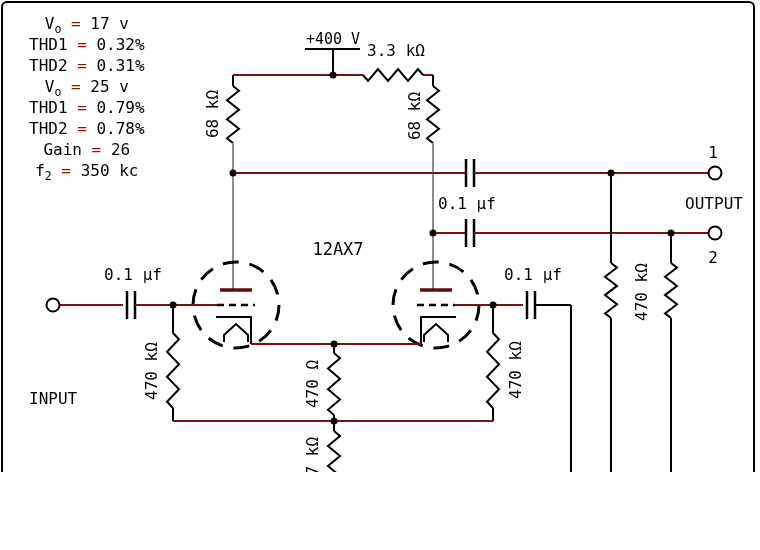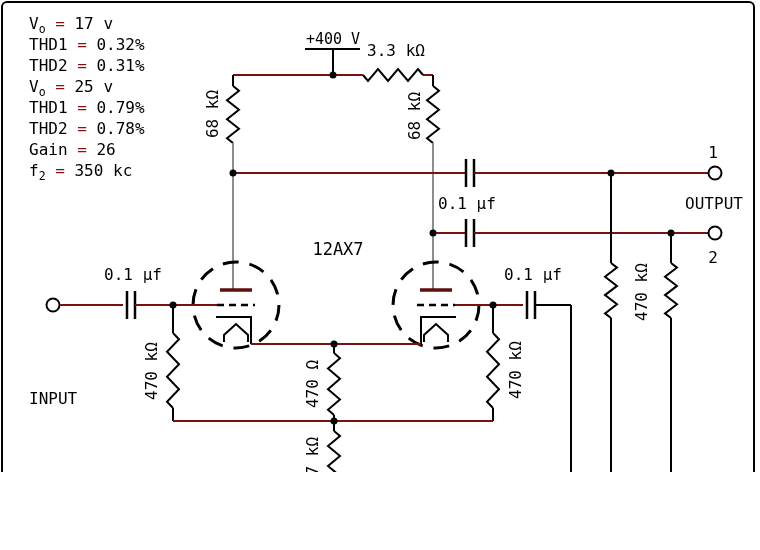--- a/index.html
+++ b/index.html
@@ -1,17 +1,17 @@
 <!DOCTYPE html>
 <html style="--wire: #7a1111; --lead: #8d8d8d; --plate: #5f0e0e; --eq: #8b1111;"><head>
 <meta charset="utf-8">
 <style>
   html,body{margin:0;padding:0;background:#fff;}
   #stage{position:relative;width:760px;height:472px;background:#fff;overflow:hidden;
-         font-family:"DejaVu Sans Mono", monospace;}
+         font-family:"DejaVu Sans Mono", monospace;text-align:center;}
   .frame{position:absolute;left:1px;top:1px;width:750px;height:537px;
          border:2px solid #000;border-radius:6px;background:#fff;}
   .shadow-bottom{position:absolute;left:4px;top:545px;width:753px;height:5px;background:#9a9a9a;}
   .stats{position:absolute;left:26px;top:10px;font-size:16px;line-height:21px;color:#000;white-space:pre;}
   .stat-line sub{font-size:0.72em;line-height:0;}
   .stat-line .eq{color:var(--eq);}
   svg{position:absolute;left:0;top:0;}
   .wire{stroke:var(--wire);stroke-width:2;fill:none;}
   .blk{stroke:#000;stroke-width:2;fill:none;}
   .lead{stroke:var(--lead);stroke-width:2;fill:none;}

